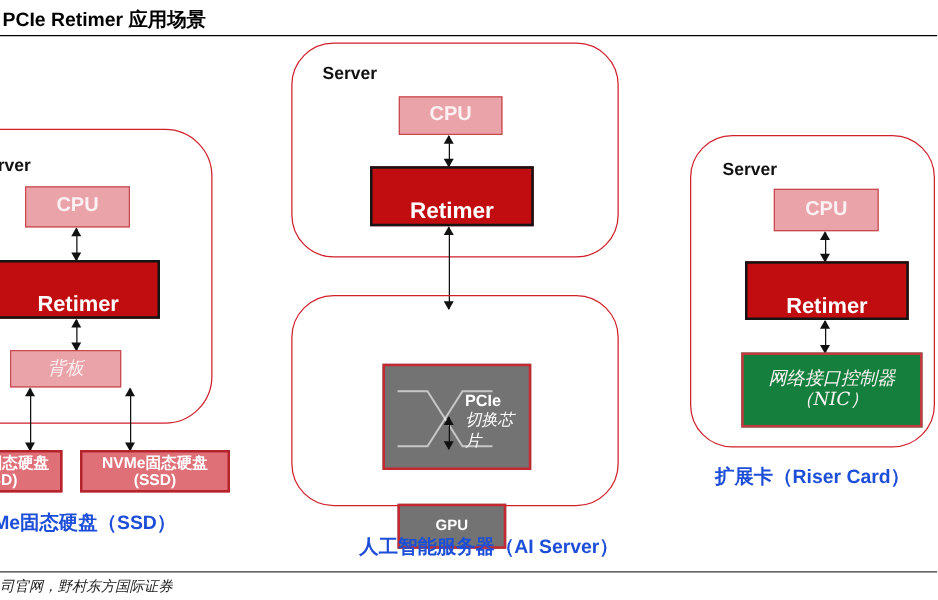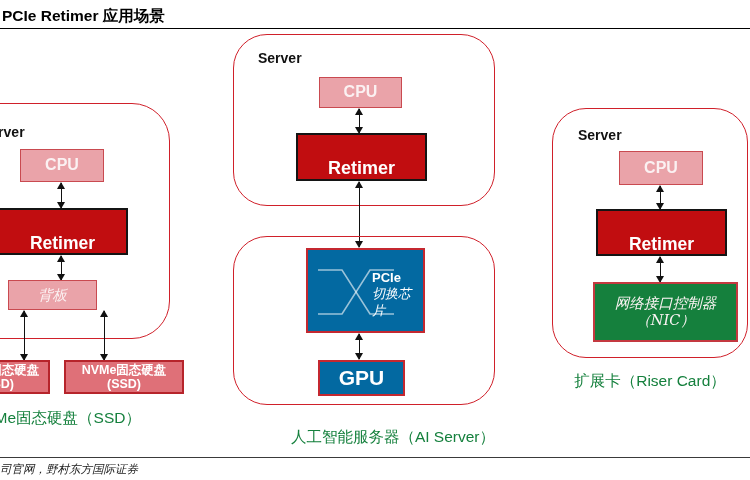--- a/index.html
+++ b/index.html
@@ -8,25 +8,25 @@
   .abs{position:absolute;box-sizing:border-box;}
   .title{font-weight:bold;font-size:15.5px;color:#000;white-space:nowrap;}
   .hline{border-top:1.5px solid #000;}
   .frame{border:1.6px solid #d0202a;border-radius:38px;background:transparent;}
   .srv{font-weight:bold;font-size:14px;color:#111;white-space:nowrap;}
   .box{display:flex;flex-direction:column;align-items:center;justify-content:center;
        text-align:center;line-height:1.15;}
   .pink{background:#eaa3a9;border:1.6px solid #c94a50;color:#fbf1f2;}
   .dark{background:#c10d10;border:2px solid #141414;color:#ffffff;justify-content:flex-end;}
   .ssdbox{background:#df7078;border:2px solid #b6242b;color:#ffffff;}
-  .switchbox{background:#0369a1;border:2px solid #c42830;color:#ffffff;}
+  .switchbox{background:#737373;border:2px solid #c42830;color:#ffffff;margin-top:43px;}
   .nicbox{background:#15803d;border:2px solid #c43940;color:#fdf4f5;}
   .b{font-weight:bold;}
   .cjk{font-family:"DejaVu Serif", serif;font-style:italic;}
-  .caption{font-weight:normal;font-size:15.5px;color:#15803d;white-space:nowrap;}
+  .caption{font-weight:bold;font-size:15.5px;color:#1d4ed8;white-space:nowrap;}
   .varrow{position:absolute;width:0;border-left:1.7px solid #111;}
   .varrow::before{content:"";position:absolute;top:-1px;left:-4.6px;
     border-left:4.5px solid transparent;border-right:4.5px solid transparent;
     border-bottom:7.5px solid #111;}
   .varrow::after{content:"";position:absolute;bottom:-1px;left:-4.6px;
     border-left:4.5px solid transparent;border-right:4.5px solid transparent;
     border-top:7.5px solid #111;}
   .footline{border-top:1px solid #3a3a3a;}
   .foot{font-family:"DejaVu Serif", serif;font-size:11.5px;color:#1c1c1c;white-space:nowrap;}
   .switch-text{position:absolute;left:64px;top:20px;text-align:left;line-height:1.25;font-size:13px;}
@@ -90,21 +90,21 @@
       <path d="M2 7 H26 L54 51 H78" fill="none" stroke="#ffffff" stroke-opacity="0.6" stroke-width="1.6"></path>
       <path d="M78 7 H54 L26 51 H2" fill="none" stroke="#ffffff" stroke-opacity="0.6" stroke-width="1.6"></path>
     </svg>
     <div class="switch-text">
       <div class="b">PCIe</div>
       <div class="cjk">切换芯片</div>
     </div>
   </div>
 
   <div class="varrow" style="left:359px;top:334px;height:25px;"></div>
-  <div class="abs box switchbox b" style="left:318px;top:360px;width:87px;height:36px;font-size:21px;">
+  <div class="abs box switchbox b" style="left:318px;top:360px;width:87px;height:36px;font-size:12px;">
     <span>GPU</span>
   </div>
 
   <div class="abs caption" style="left:233px;top:427px;width:262px;text-align:right;">人工智能服务器（AI Server）</div>
 
   <div class="abs frame" style="left:552px;top:108px;width:196px;height:250px;border-radius:34px;"></div>
   <div class="abs srv" style="left:578px;top:127px;">Server</div>
 
   <div class="abs box pink b" style="left:619px;top:151px;width:84px;height:34px;font-size:16px;">
     <span>CPU</span>

